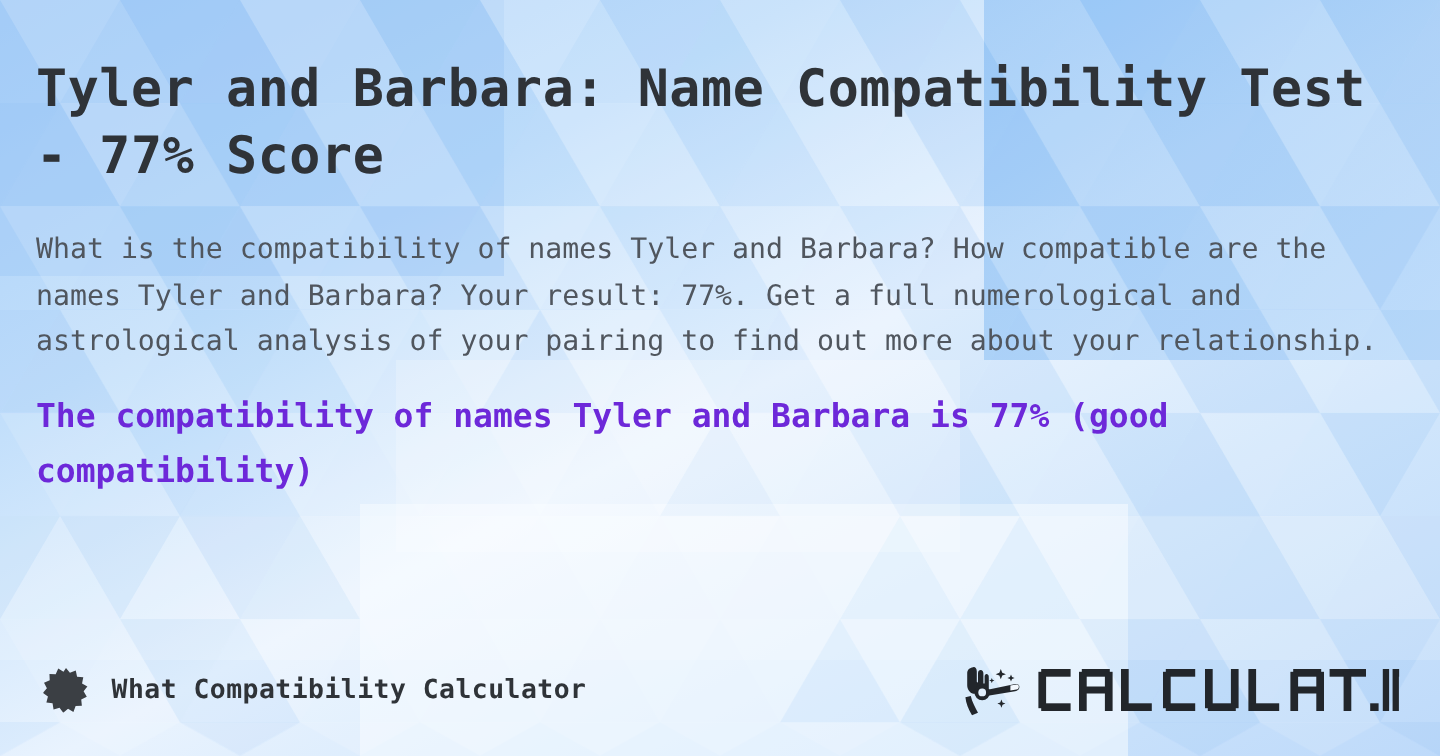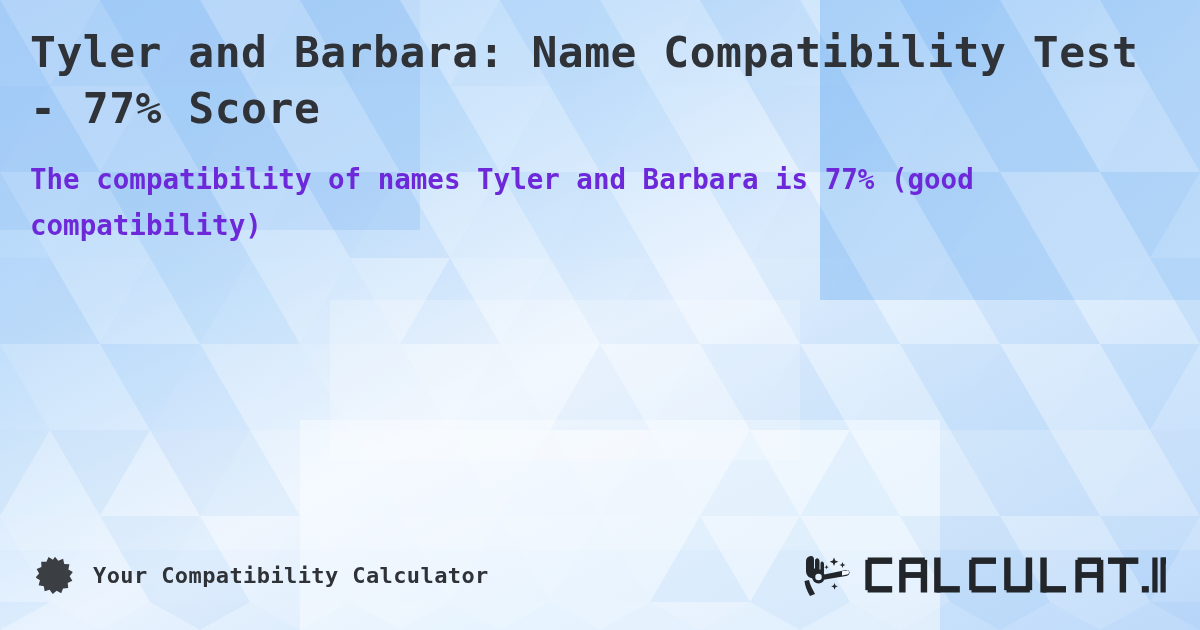--- a/index.html
+++ b/index.html
@@ -34,21 +34,21 @@
     height: 630px;
   }
 
   
   #content {
     position: relative;
     z-index: 2;
     width: 1200px;
     height: 630px;
     box-sizing: border-box;
-    padding: 24px 30px 0 30px;
+    padding: 46px 30px 0 30px;
     display: flex;
     flex-direction: column;
   }
 
   #page-title {
     font-family: "DejaVu Sans Mono", "Liberation Mono", monospace;
     font-weight: bold;
     font-size: 43px;
     line-height: 56px;
     letter-spacing: 0.5px;
@@ -365,36 +365,37 @@
 
       <rect x="0" y="430" width="1200" height="120" fill="#ffffff" opacity="0.16"></rect>
       <rect x="330" y="300" width="470" height="160" fill="#ffffff" opacity="0.22"></rect>
     </svg>
   </div>
 
   <div id="content">
 
     <h1 id="page-title">Tyler and Barbara: Name Compatibility Test - 77% Score</h1>
 
+    <p id="intro-paragraph">What is the compatibility of names Tyler and Barbara? How compatible are the names Tyler and Barbara? Your result: 77%. Get a full numerological and astrological analysis of your pairing to find out more about your relationship.</p>
 
     <p id="result-statement">The compatibility of names Tyler and Barbara is 77% (good compatibility)</p>
   </div>
 
   <div id="footer">
 
     <div id="footer-brand">
       <svg id="starburst-icon" viewBox="0 0 100 100" xmlns="http://www.w3.org/2000/svg">
         <path fill="#3b3f44" d="M50 2
           L58.6 12.4 L71.4 7.3 L74.3 20.8 L87.9 22.0 L85.2 35.5 L96.9 42.4
           L88.6 53.0 L95.6 64.9 L83.4 70.8 L84.8 84.5 L71.1 85.2 L66.3 98.1
           L54.4 91.3 L44.0 99.8 L35.8 88.8 L22.7 92.8 L20.5 79.3 L7.0 77.3
           L10.4 64.0 L-0.8 56.4 L8.1 46.3 L1.8 34.0 L14.3 28.8 L13.7 15.1
           L27.4 15.2 L33.0 2.6 L44.5 10.1 Z"></path>
       </svg>
-      <span id="footer-brand-label">Your Compatibility Calculator</span>
+      <span id="footer-brand-label">What Compatibility Calculator</span>
     </div>
 
     <div id="site-logo">
 
       <svg id="wand-icon" viewBox="0 0 108 88" xmlns="http://www.w3.org/2000/svg">
 
         <path fill="#22262b" d="M16 6 C19 5 22 8 22 13 L22 30 C22 32 24 32 24 30 L24 16
           C24 12 27 10 30 11 C32 12 33 14 33 17 L33 32 C33 34 35 34 35 32 L35 21
           C35 18 38 16 40 18 C42 19 42 21 42 24 L42 41 L34 46 L22 50
           C13 52 6 45 6 36 L6 16 C6 10 10 7 16 6 Z"></path>

